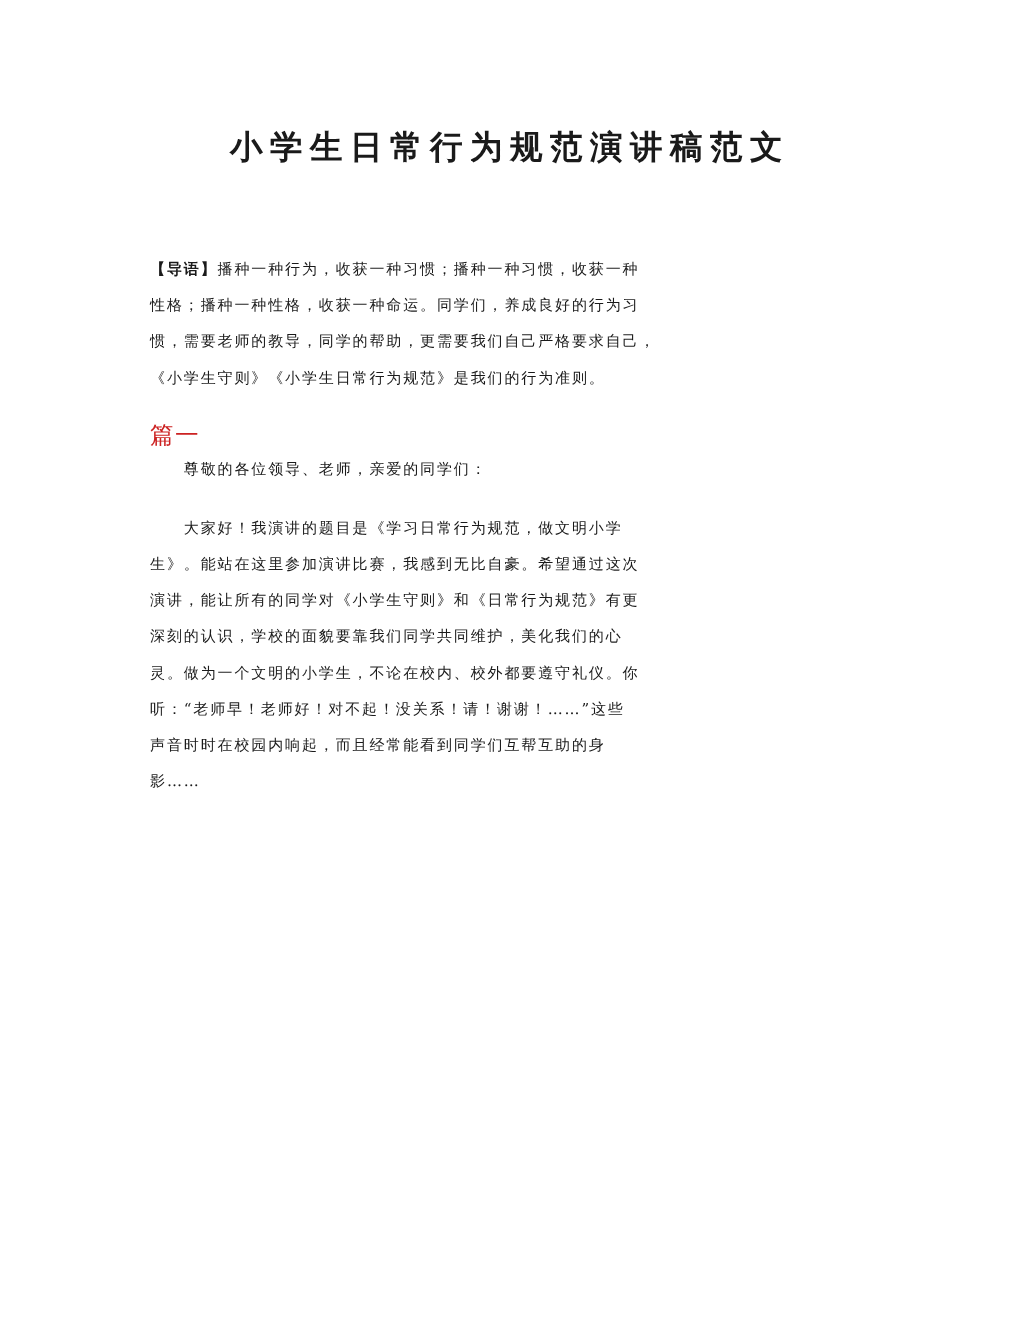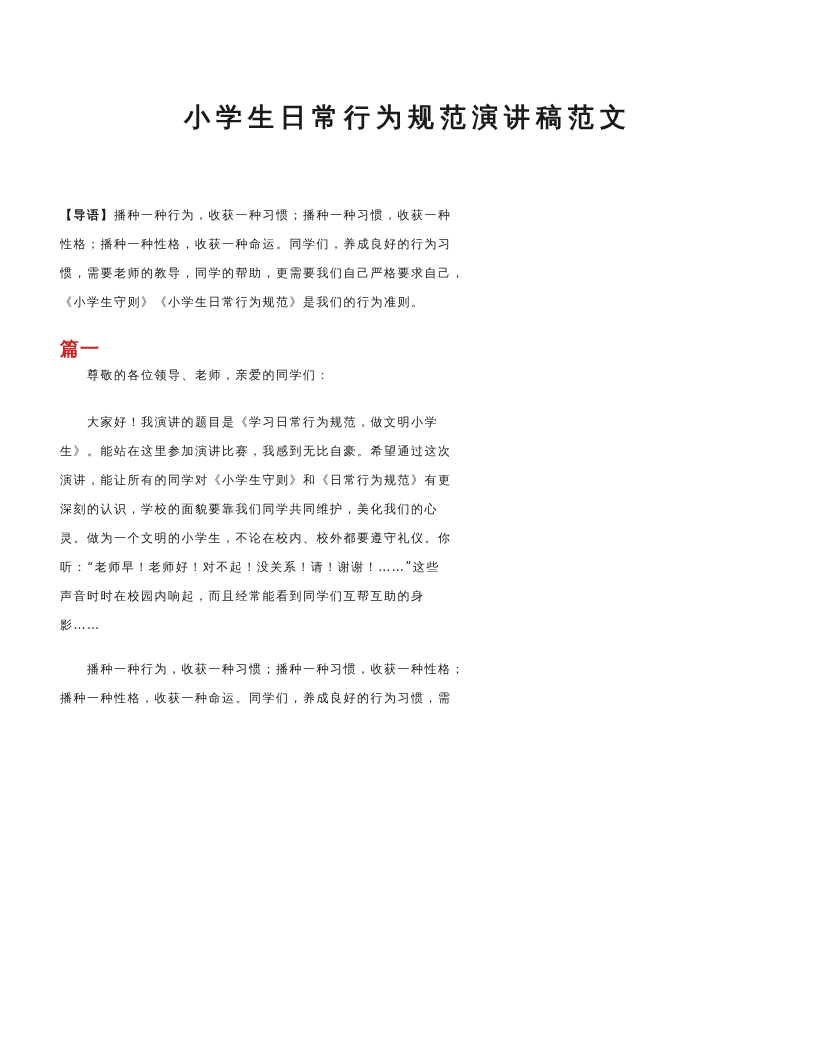--- a/index.html
+++ b/index.html
@@ -11,21 +11,21 @@
     position: relative;
     width: 816px;
     height: 1056px;
     background: #ffffff;
     overflow: hidden;
     font-family: "DejaVu Serif", "Liberation Serif", serif;
     color: #1a1a1a;
     box-sizing: border-box;
   }
   .content {
-    padding: 0 60px;
+    padding: 0 120px;
   }
   .doc-title {
     margin: 0;
     padding-top: 100px;
     text-align: center;
     font-size: 26px;
     font-weight: bold;
     letter-spacing: 6px;
     color: #1a1a1a;
     white-space: nowrap;
@@ -42,21 +42,21 @@
     margin-top: 66px;
   }
   .intro-label {
     font-weight: bold;
   }
   .section-label {
     margin: 0;
     margin-top: 18px;
     font-size: 19px;
     line-height: 26px;
-    font-weight: bold;
+    font-weight: normal;
     color: #cc2222;
     letter-spacing: 1px;
   }
   .greeting {
     margin-top: 0;
   }
   .body-para {
     margin-top: 15px;
   }
   .first-body-para {
@@ -83,17 +83,15 @@
     <p class="para body-para first-body-para">　　大家好！我演讲的题目是《学习日常行为规范，做文明小学
 生》。能站在这里参加演讲比赛，我感到无比自豪。希望通过这次
 演讲，能让所有的同学对《小学生守则》和《日常行为规范》有更
 深刻的认识，学校的面貌要靠我们同学共同维护，美化我们的心
 灵。做为一个文明的小学生，不论在校内、校外都要遵守礼仪。你
 听：“老师早！老师好！对不起！没关系！请！谢谢！……”这些
 声音时时在校园内响起，而且经常能看到同学们互帮互助的身
 影……</p>
 
 
-    <p class="para body-para">　　播种一种行为，收获一种习惯；播种一种习惯，收获一种性格；
-播种一种性格，收获一种命运。同学们，养成良好的行为习惯，需</p>
 
   </div>
 </div>
 
 </body></html>

